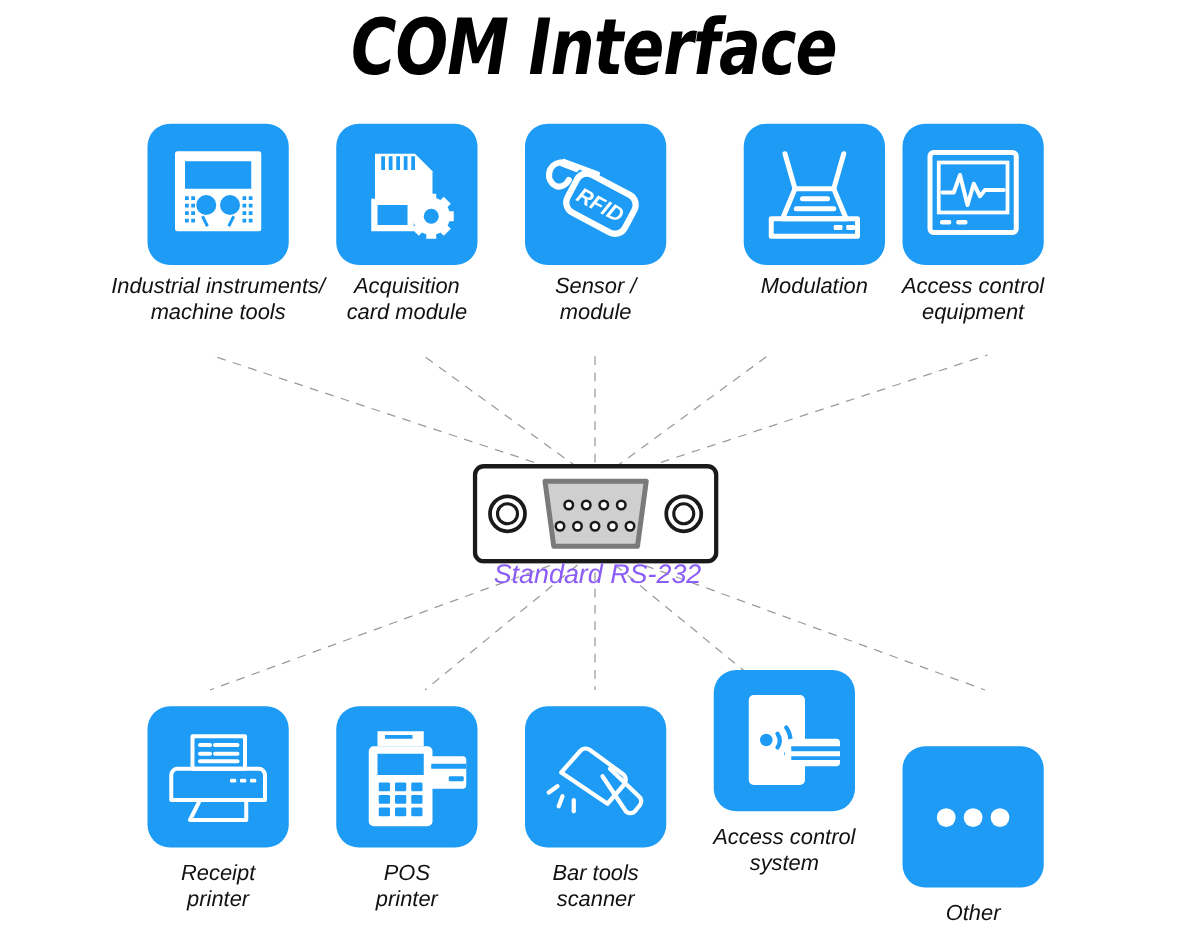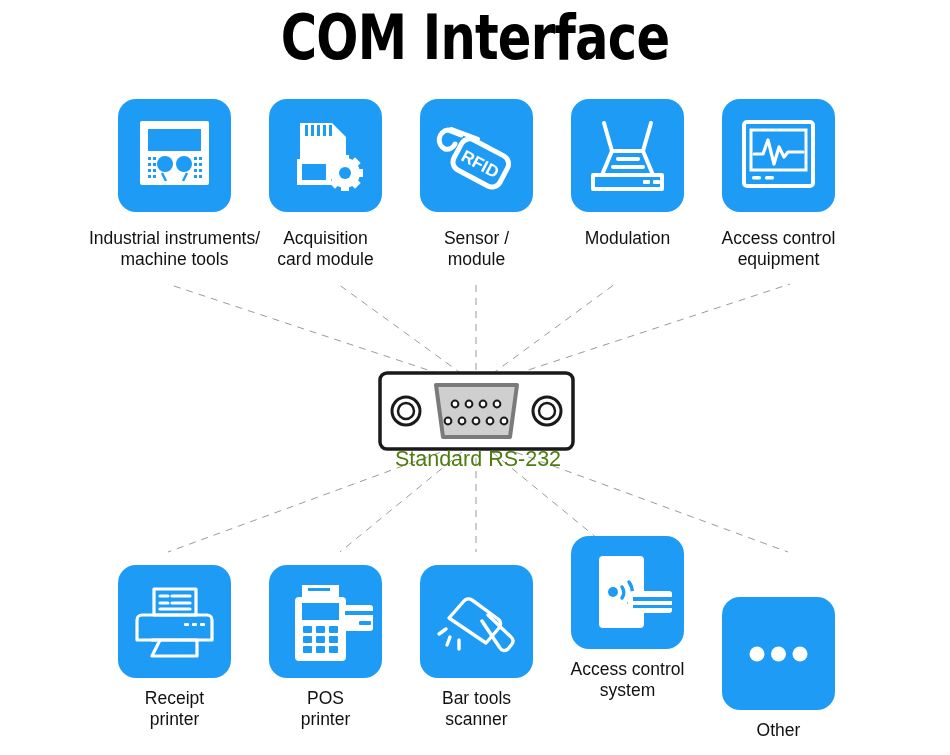--- a/index.html
+++ b/index.html
@@ -3,21 +3,21 @@
 <meta charset="utf-8">
 <style>
   html,body{margin:0;padding:0;}
   body{
     width:950px;height:755px;
     background:#ffffff;
     font-family:"Liberation Sans", sans-serif;
     overflow:hidden;
     position:relative;
   }
-  #stage{position:absolute;inset:0;width:932px;height:755px;}
+  #stage{position:absolute;inset:0;width:932px;height:755px;font-style:italic;}
 
   
   #page-title{
     position:absolute;left:0;top:4px;width:950px;
     text-align:center;
     font-family:"DejaVu Sans","Liberation Sans",sans-serif;
     font-weight:700;
     font-size:62px;
     line-height:68px;
     letter-spacing:-1px;
@@ -43,32 +43,32 @@
   .node-label{
     margin-top:9px;
     width:175px;
     margin-left:-31px;
     text-align:center;
     font-size:17.5px;
     line-height:21px;
     color:#111;
     white-space:pre-line;
   }
-  .node.top .node-label{margin-top:16px;}
+  .node.top .node-label{margin-top:6px;}
   .node.bottom .node-label{margin-top:10px;}
 
   
   #center-node{position:absolute;left:378px;top:371px;}
   #db9{display:block;}
   #center-label{
     position:absolute;left:-20px;top:76px;width:240px;
     text-align:center;
     font-size:21.5px;
     line-height:25px;
-    color:#4d7c0f;
+    color:#8b5cf6;
     white-space:nowrap;
   }
 </style>
 </head>
 <body>
 
 <div id="stage">
 
   <div id="page-title">COM Interface</div>
 
@@ -161,21 +161,21 @@
           <text x="63" y="68" fill="#fff" font-family="'Liberation Sans',sans-serif" font-size="17" font-weight="700" text-anchor="middle">RFID</text>
         </g>
         <path d="M41 36 L28 31 a10 10 0 0 0 -3 19 a9 9 0 0 0 10 -5" fill="none" stroke="#fff" stroke-width="5" stroke-linecap="round"></path>
         <path d="M31 30 L58 40" fill="none" stroke="#fff" stroke-width="4" stroke-linecap="round"></path>
       </svg>
     </div>
     <div class="node-label">Sensor /
 module</div>
   </div>
 
-  <div class="node top" style="left:571px;top:99px;">
+  <div class="node top" style="left:595px;top:99px;">
     <div class="tile" style="background: rgb(29, 155, 245);">
       <svg viewBox="0 0 113 113">
         <g fill="none" stroke="#fff" stroke-width="4" stroke-linecap="round" stroke-linejoin="round">
           <path d="M33 24 L41 52"></path>
           <path d="M80 24 L72 52"></path>
           <path d="M41 52 h31 l10 24 h-51 z"></path>
           <path d="M22 76 h69 v14 h-69 z"></path>
           <path d="M47 60 h20"></path>
           <path d="M42 68 h30"></path>
         </g>

